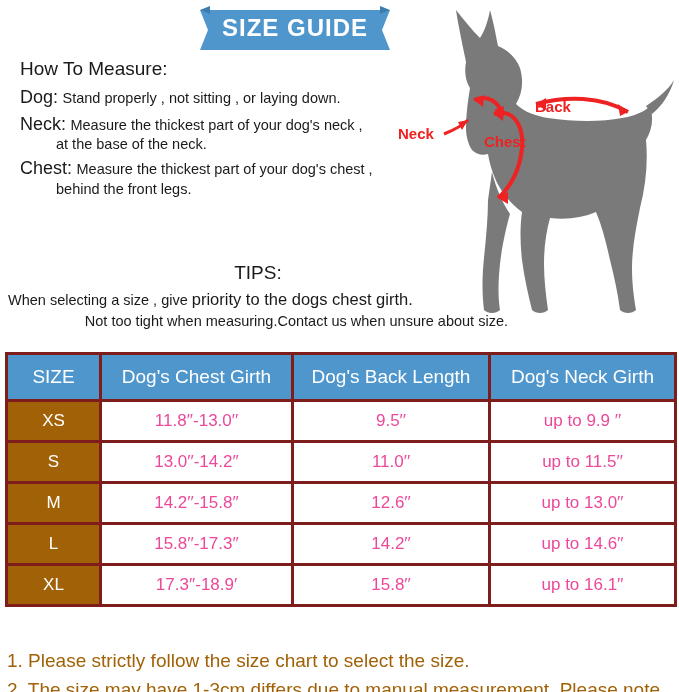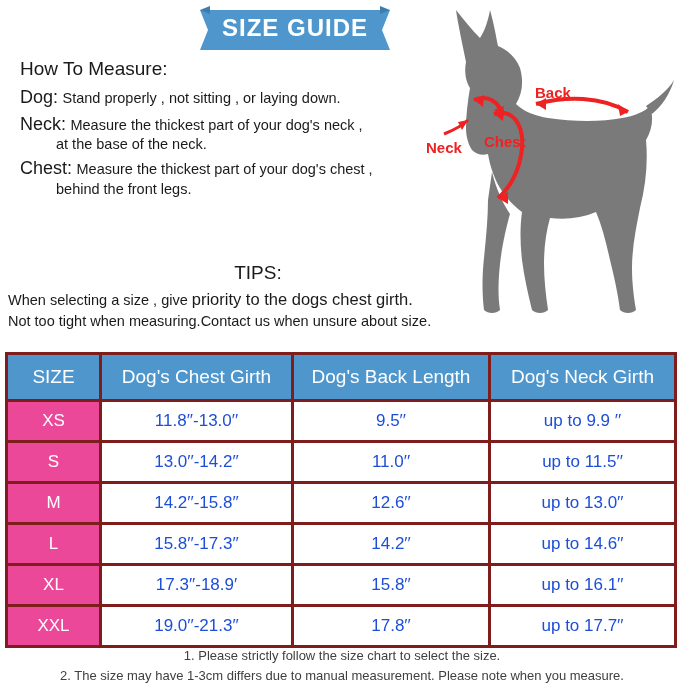--- a/index.html
+++ b/index.html
@@ -85,40 +85,41 @@
   .tips-line1 {
     font-size: 14.5px;
     line-height: 1.4;
   }
   .tips-line1 .strong {
     font-size: 16.5px;
   }
   .tips-line2 {
     font-size: 14.5px;
     line-height: 1.4;
+    text-align: right;
   }
 
   
   .dog-area {
     position: absolute;
     left: 396px;
     top: 2px;
     width: 283px;
     height: 330px;
   }
   .dog-svg { display: block; }
   .anno {
     position: absolute;
     color: #ee2222;
     font-weight: bold;
     font-size: 15px;
     font-family: "Liberation Sans", sans-serif;
   }
-  .anno-back { left: 139px; top: 82px; }
-  .anno-neck { left: 2px; top: 137px; margin-left: 28px; }
+  .anno-back { left: 139px; top: 96px; }
+  .anno-neck { left: 2px; top: 123px; }
   .anno-chest { left: 88px; top: 131px; }
 
   
   table.size-table {
     position: absolute;
     left: 5px;
     top: 352px;
     width: 669px;
     border-collapse: collapse;
     table-layout: fixed;
@@ -132,45 +133,44 @@
     padding: 0;
   }
   table.size-table thead th {
     background: #4f96cd;
     color: #ffffff;
     font-weight: normal;
     font-size: 19px;
     height: 44px;
   }
   table.size-table tbody td.size-cell {
-    background: #ec4899;
+    background: #a16207;
     color: #ffffff;
     font-size: 17px;
   }
   table.size-table tbody td {
     background: #ffffff;
-    color: #1d4ed8;
+    color: #ec4899;
   }
   .col-size { width: 94px; }
   .col-chest { width: 192px; }
   .col-back { width: 197px; }
   .col-neck { width: 186px; }
 
   
   .notes {
     position: absolute;
     left: 7px;
     top: 646px;
     width: 670px;
   }
   .notes div {
-    font-size: 13px;
+    font-size: 19px;
     line-height: 1.55;
-    color: #404040;
-    text-align: center;
+    color: #a16207;
   }
 </style>
 </head>
 <body>
 
 <div class="page">
 
   <div class="banner-wrap">
     <svg class="banner-svg" width="190" height="48" viewBox="0 0 190 48">
       <polygon points="0,4 190,4 182,24 190,44 0,44 8,24" fill="#4f96cd"></polygon>
@@ -317,26 +317,20 @@
         <td>15.8′′-17.3′′</td>
         <td>14.2′′</td>
         <td>up to 14.6′′</td>
       </tr>
       <tr>
         <td class="size-cell">XL</td>
         <td>17.3′′-18.9′</td>
         <td>15.8′′</td>
         <td>up to 16.1′′</td>
       </tr>
-      <tr>
-        <td class="size-cell">XXL</td>
-        <td>19.0′′-21.3′′</td>
-        <td>17.8′′</td>
-        <td>up to 17.7′′</td>
-      </tr>
     </tbody>
   </table>
 
   <div class="notes">
     <div>1. Please strictly follow the size chart to select the size.</div>
     <div>2. The size may have 1-3cm differs due to manual measurement. Please note when you measure.</div>
   </div>
 
 </div>
 

